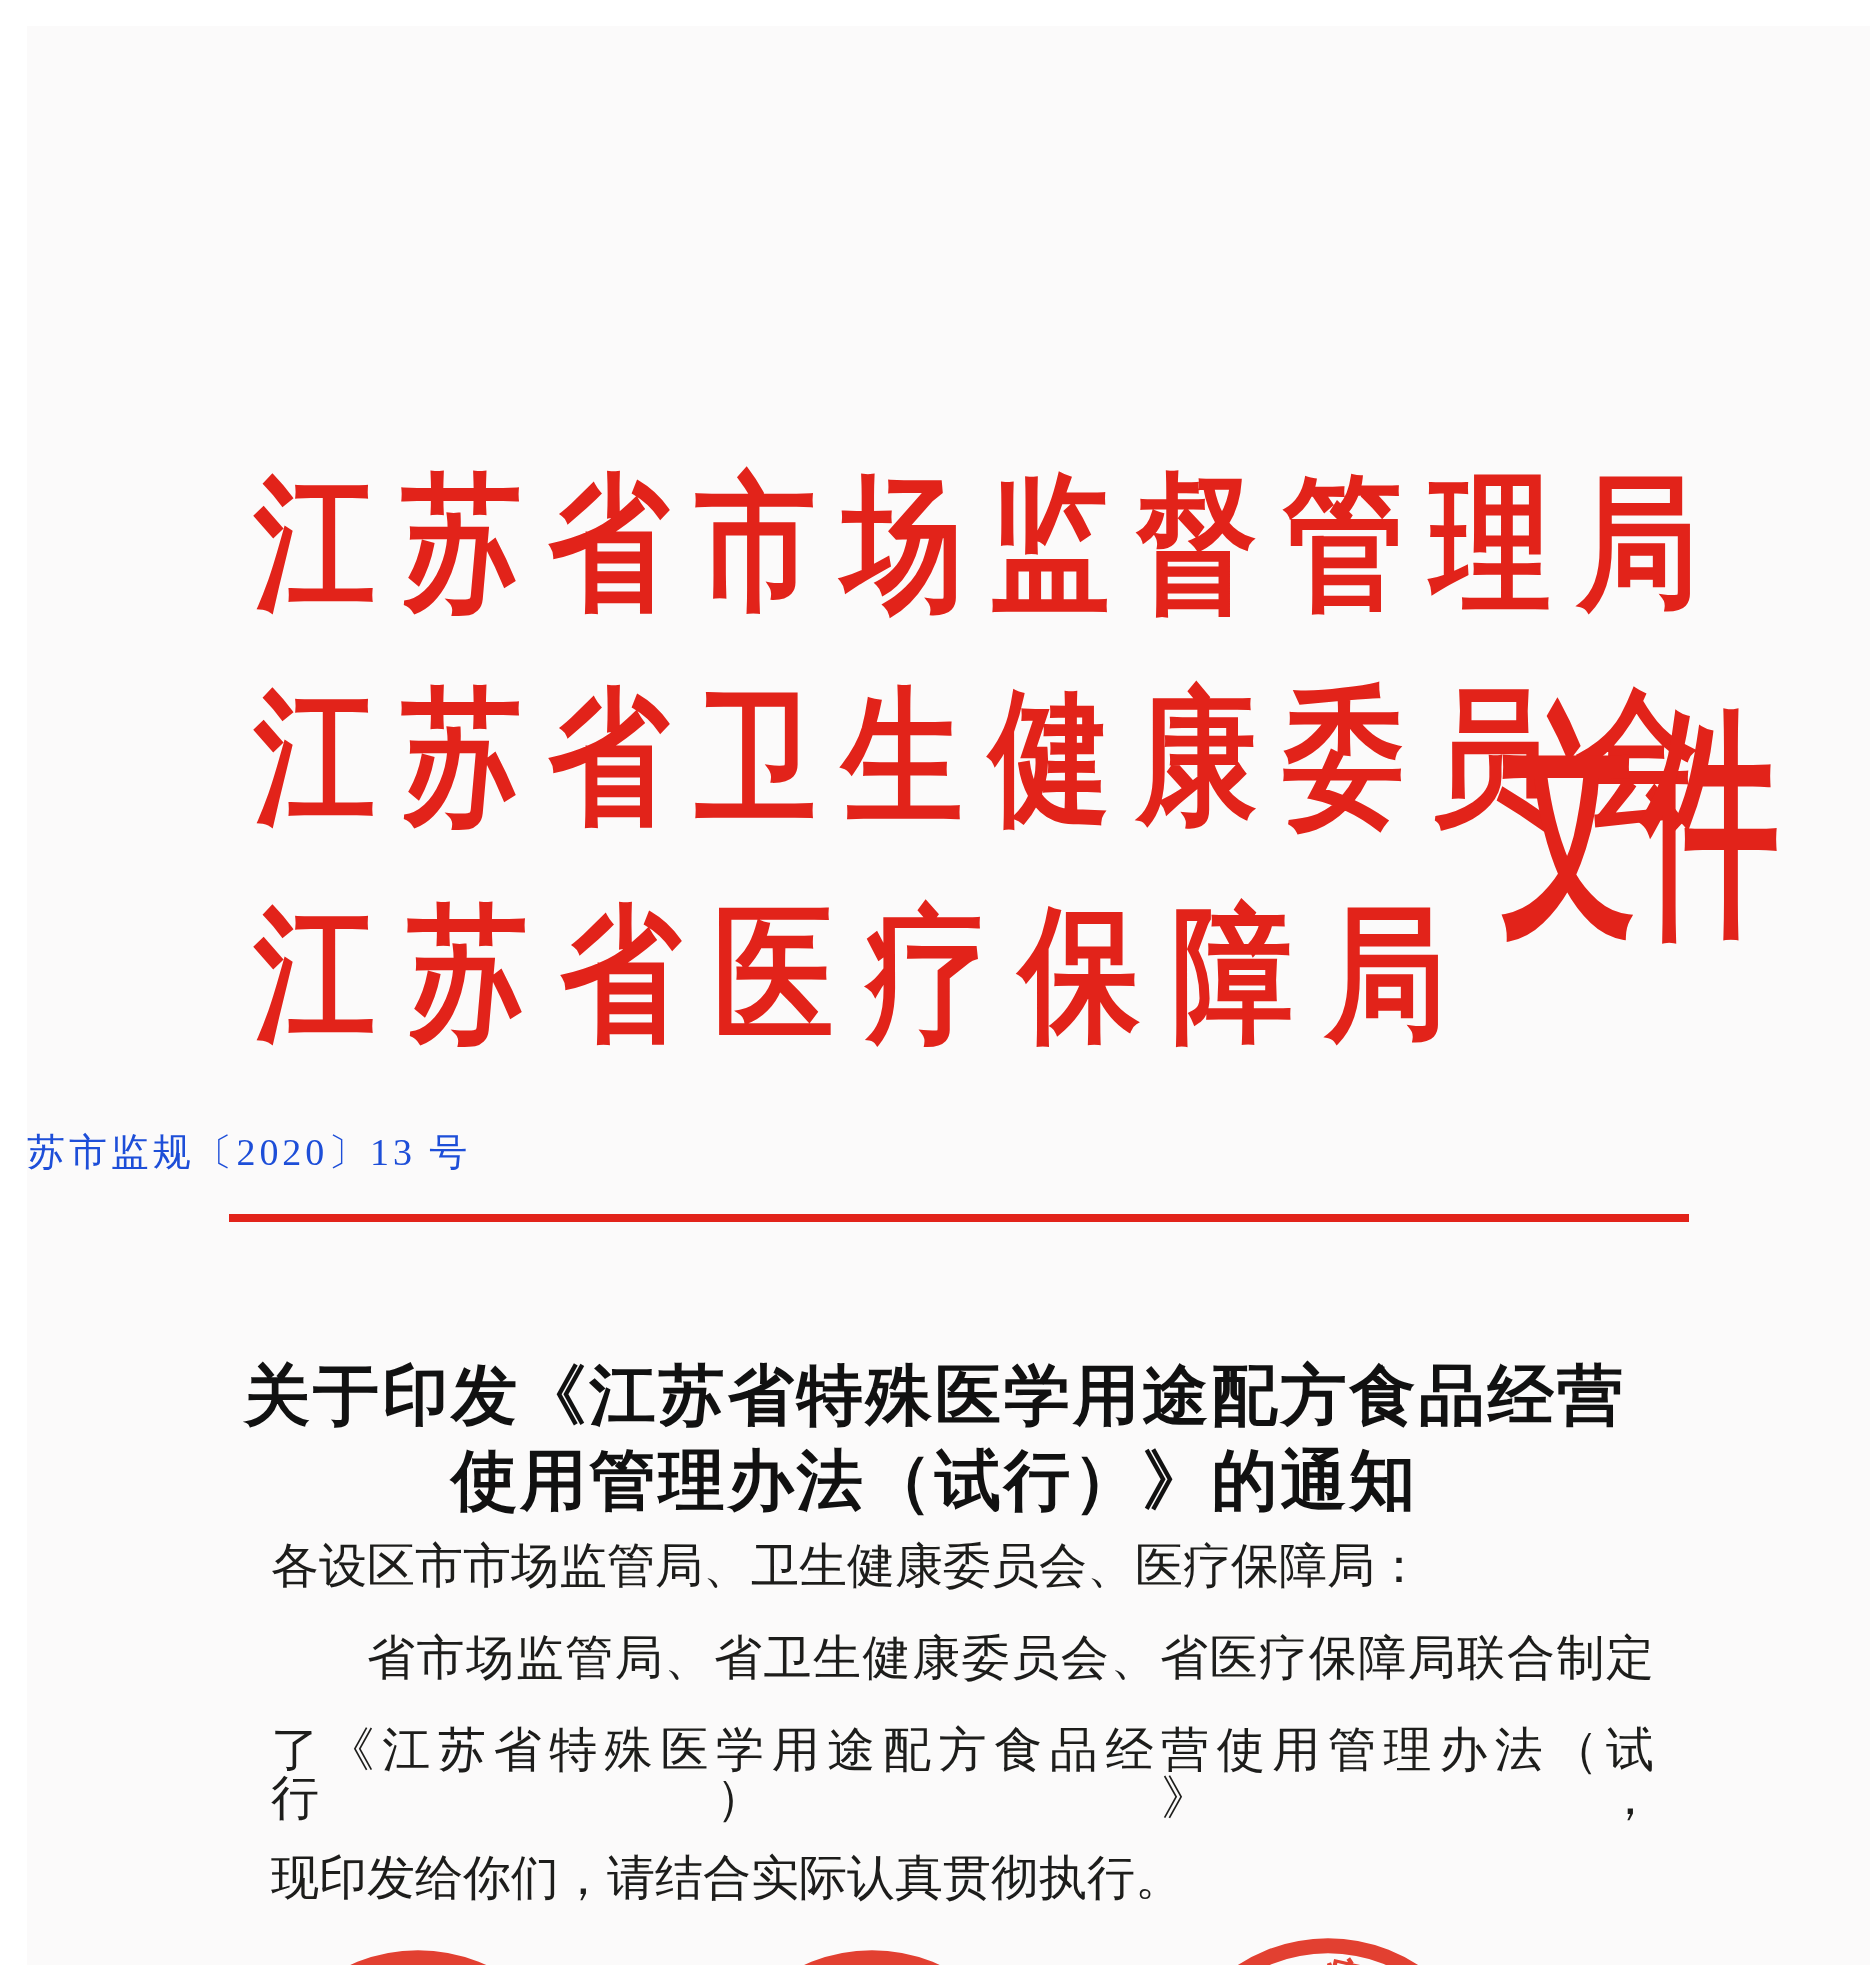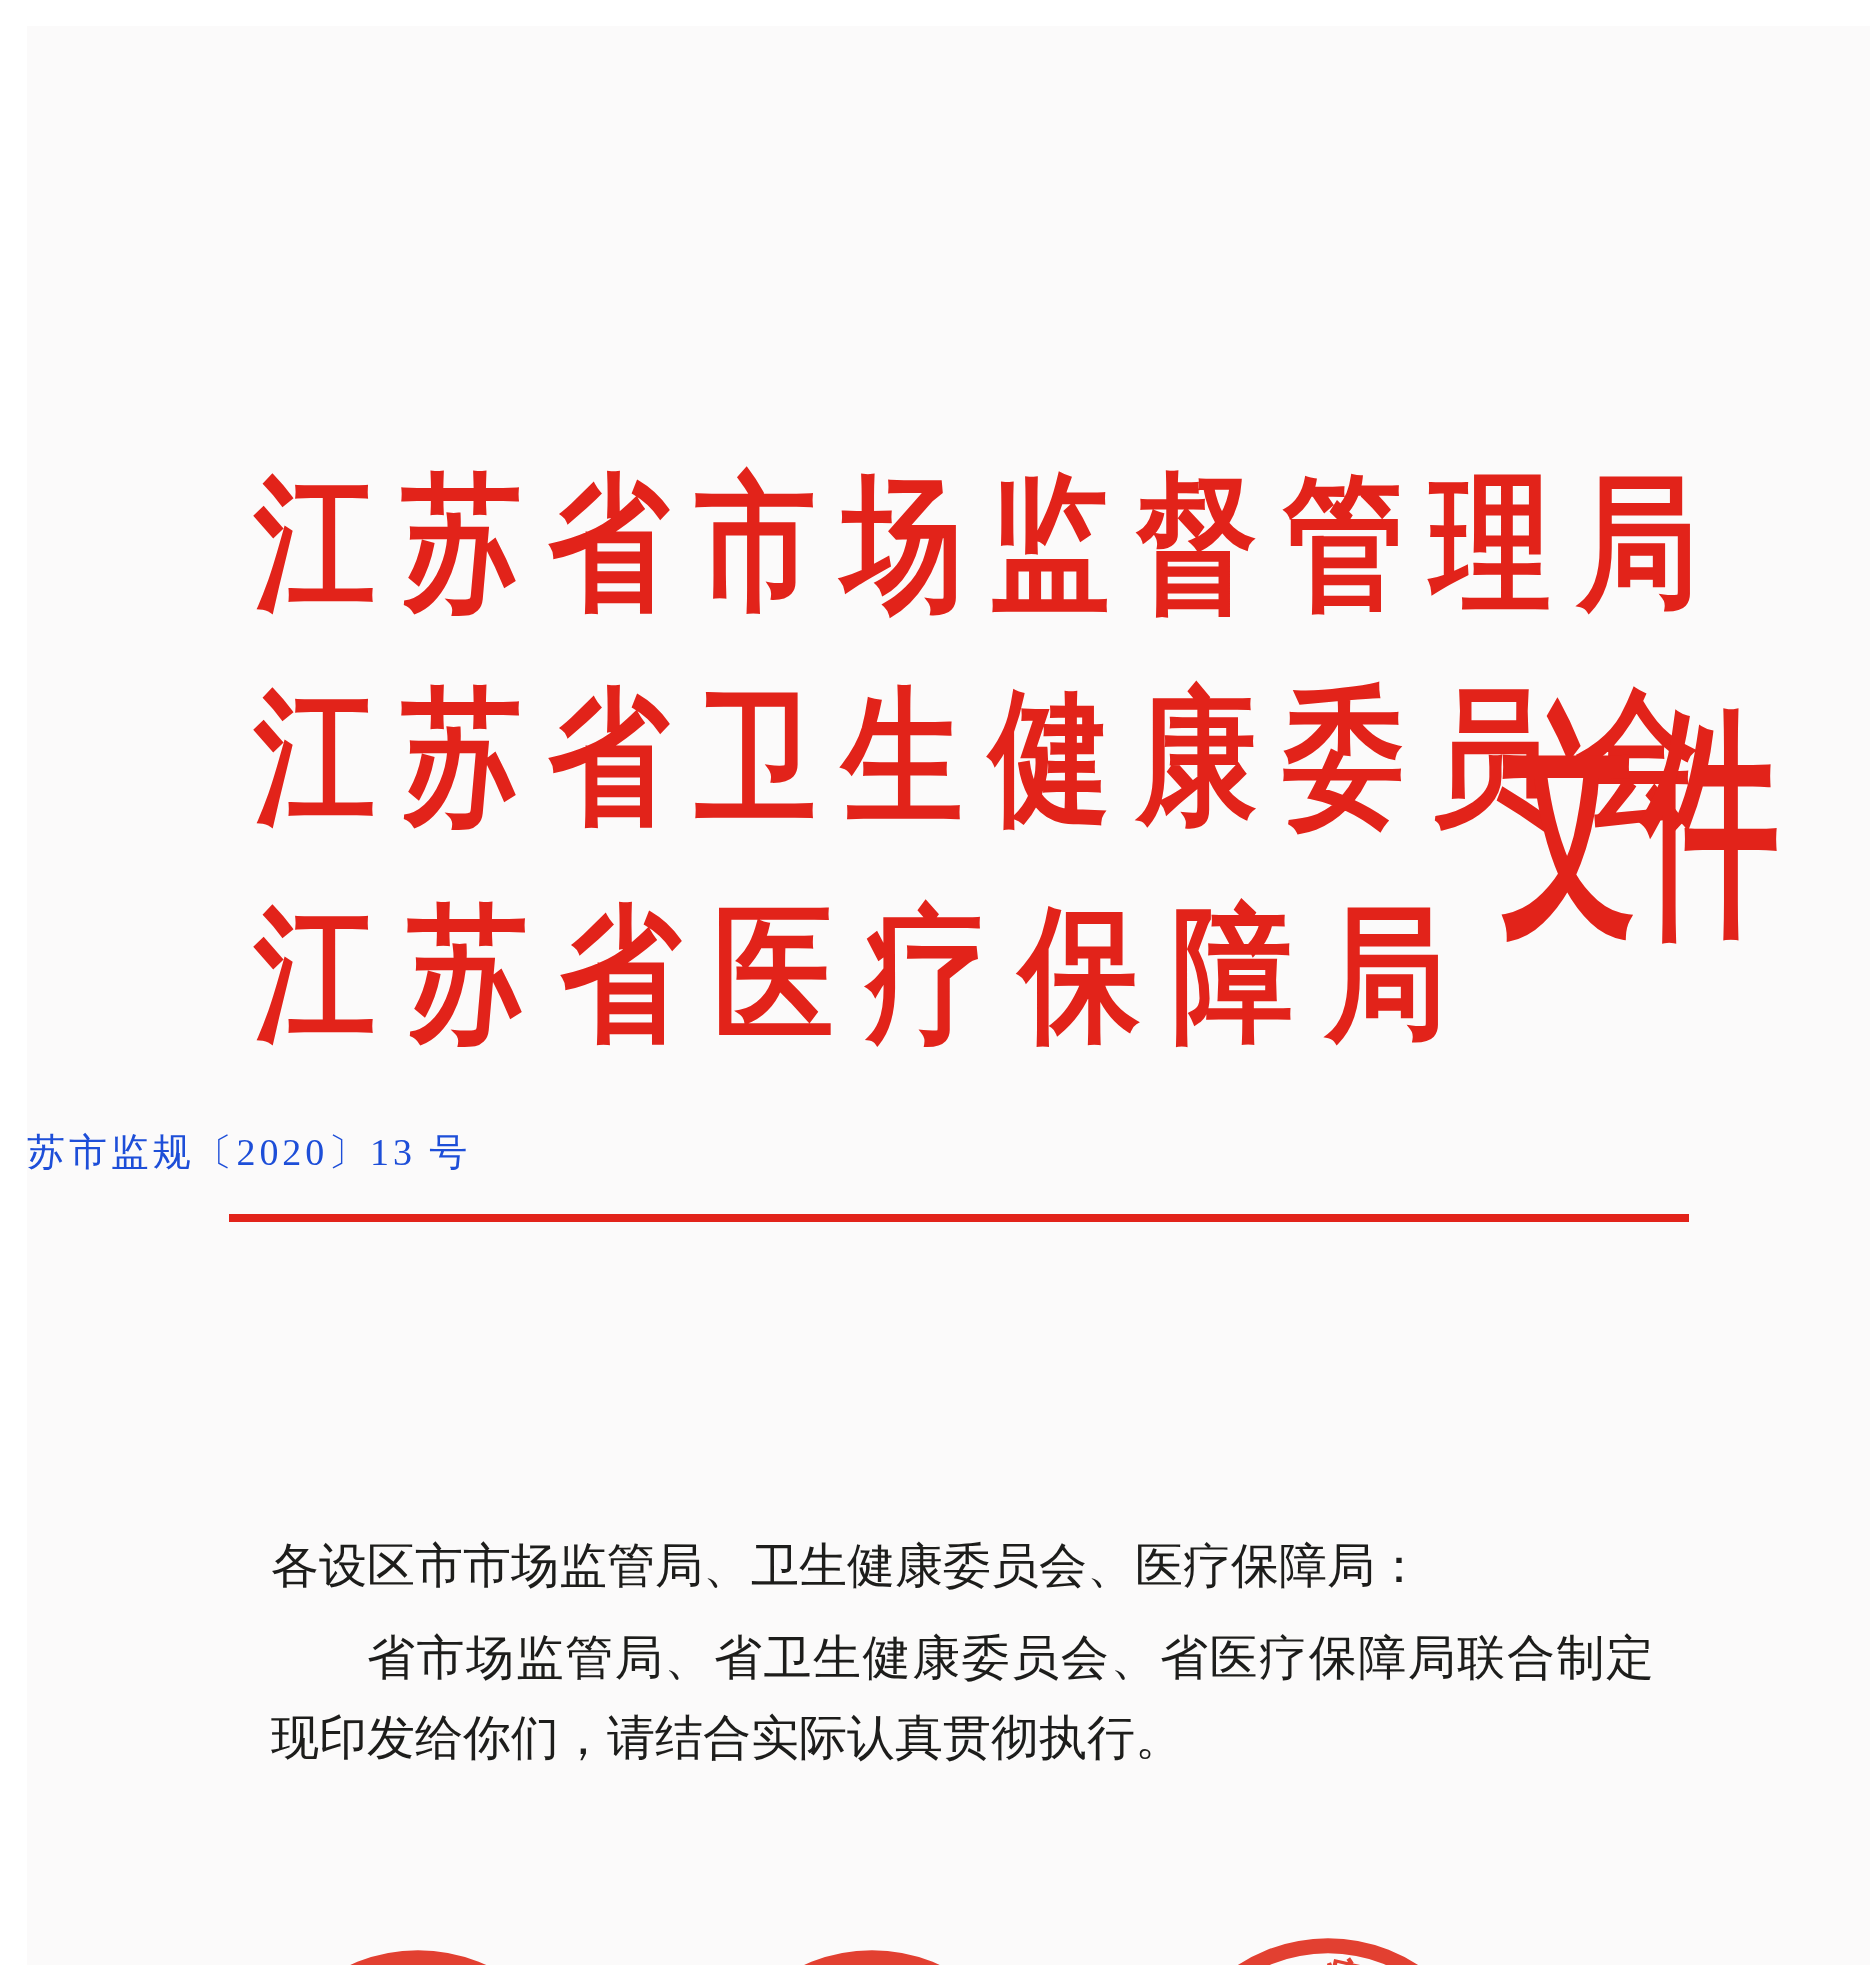--- a/index.html
+++ b/index.html
@@ -106,24 +106,29 @@
         <span class="ch">保</span>
         <span class="ch">障</span>
         <span class="ch">局</span>
       </div>
     <div class="doc-type">文件</div>
 
     <div class="doc-number">苏市监规〔2020〕13 号</div>
 
     <div class="red-rule"></div>
 
+    <div class="title-block">
+      <div class="title-line">关于印发《江苏省特殊医学用途配方食品经营</div>
+      <div class="title-line">使用管理办法（试行）》的通知</div>
+    </div>
 
     <div class="body-block">
       <div class="body-line">各设区市市场监管局、卫生健康委员会、医疗保障局：</div>
       <div class="body-line justified indent">省市场监管局、省卫生健康委员会、省医疗保障局联合制定</div>
+      <div class="body-line justified">了《江苏省特殊医学用途配方食品经营使用管理办法（试行）》，</div>
       <div class="body-line">现印发给你们，请结合实际认真贯彻执行。</div>
     </div>
 
     <svg class="seal seal-1" viewBox="0 0 880 880">
       <circle class="seal-ring" cx="440" cy="440" r="400"></circle>
       <polygon class="seal-star" points="440,285 480,400 602,403 505,476 540,593 440,523 340,593 375,476 278,403 400,400"></polygon>
       <path id="sealArc1" d="M 260 655 A 280 280 0 1 1 620 655" fill="none"></path>
       <text class="seal-text" letter-spacing="20">
         <textPath href="#sealArc1">江苏省市场监督管理局</textPath>
       </text>

